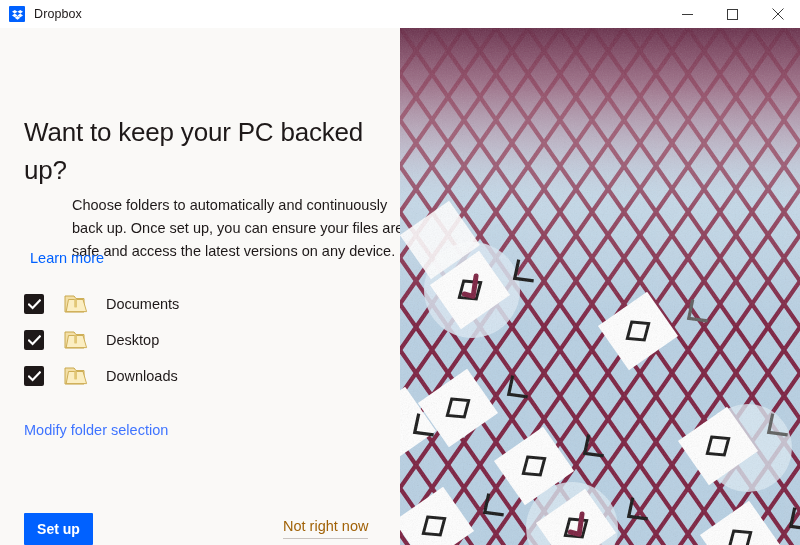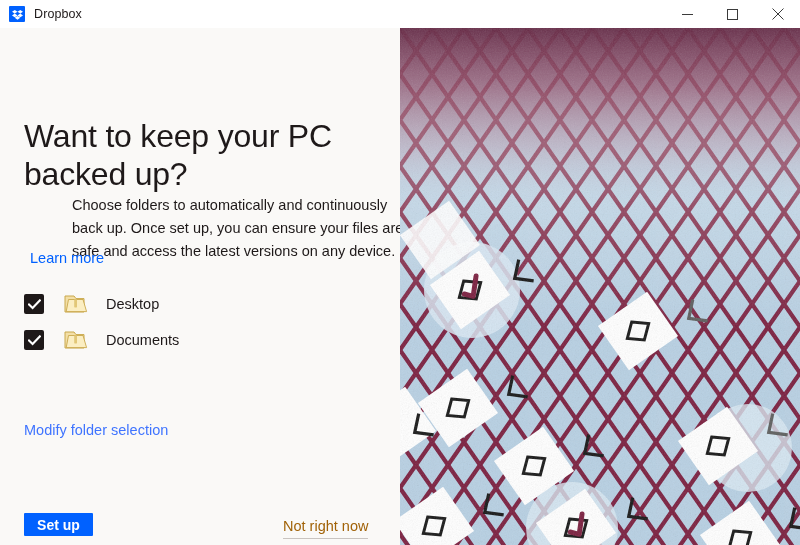--- a/index.html
+++ b/index.html
@@ -75,21 +75,21 @@
     left: 0; top: 28px;
     width: 400px; height: 517px;
     background: #faf9f7;
     z-index: 10;
   }
 
   #headline {
     position: absolute;
     left: 24px; top: 68px;
     width: 350px;
-    font-size: 32px;
+    font-size: 26px;
     line-height: 38px;
     color: #1e1919;
     font-weight: 400;
     letter-spacing: -0.2px;
   }
 
   #body-copy {
     position: absolute;
     left: 24px; top: 151px;
     width: 338px;
@@ -153,21 +153,21 @@
     color: #3f74ff;
     text-decoration: none;
     cursor: pointer;
     text-align: right;
   }
 
   
   #setup-button {
     position: absolute;
     left: 24px; top: 485px;
-    width: 69px; height: 23px;
+    width: 69px; height: 32px;
     background: #0061ff;
     color: #ffffff;
     font-size: 14px;
     font-weight: bold;
     border: none;
     border-radius: 1px;
     cursor: pointer;
     font-family: "Liberation Sans", sans-serif;
     padding: 0;
     display: flex;
@@ -248,39 +248,54 @@
             <polyline points="1,5.4 4.6,9 11.8,1.4" fill="none" stroke="#ffffff" stroke-width="2.1" stroke-linecap="square"></polyline>
           </svg>
         </span>
         <span class="folder-icon">
           <svg width="26" height="22" viewBox="0 0 26 22" aria-hidden="true">
             <path d="M2 3 H11 L13 5.6 H21 V19 H2 Z" fill="#f3dfa6" stroke="#c9a84c" stroke-width="1"></path>
             <path d="M5.5 6.5 H20 L23.6 18.6 H3.2 Z" fill="#fbeec2" stroke="#c9a84c" stroke-width="0.9"></path>
             <rect x="11.2" y="6.2" width="2.8" height="8.2" rx="0.6" fill="#e2c777"></rect>
           </svg>
         </span>
-        <span class="folder-label">Desktop</span>
+        <span class="folder-label">Documents</span>
       </div>
 
       <div class="folder-row">
         <span class="checkbox">
           <svg width="13" height="11" viewBox="0 0 13 11" aria-hidden="true">
             <polyline points="1,5.4 4.6,9 11.8,1.4" fill="none" stroke="#ffffff" stroke-width="2.1" stroke-linecap="square"></polyline>
           </svg>
         </span>
         <span class="folder-icon">
           <svg width="26" height="22" viewBox="0 0 26 22" aria-hidden="true">
             <path d="M2 3 H11 L13 5.6 H21 V19 H2 Z" fill="#f3dfa6" stroke="#c9a84c" stroke-width="1"></path>
             <path d="M5.5 6.5 H20 L23.6 18.6 H3.2 Z" fill="#fbeec2" stroke="#c9a84c" stroke-width="0.9"></path>
             <rect x="11.2" y="6.2" width="2.8" height="8.2" rx="0.6" fill="#e2c777"></rect>
           </svg>
         </span>
-        <span class="folder-label">Documents</span>
+        <span class="folder-label">Desktop</span>
       </div>
 
+      <div class="folder-row">
+        <span class="checkbox">
+          <svg width="13" height="11" viewBox="0 0 13 11" aria-hidden="true">
+            <polyline points="1,5.4 4.6,9 11.8,1.4" fill="none" stroke="#ffffff" stroke-width="2.1" stroke-linecap="square"></polyline>
+          </svg>
+        </span>
+        <span class="folder-icon">
+          <svg width="26" height="22" viewBox="0 0 26 22" aria-hidden="true">
+            <path d="M2 3 H11 L13 5.6 H21 V19 H2 Z" fill="#f3dfa6" stroke="#c9a84c" stroke-width="1"></path>
+            <path d="M5.5 6.5 H20 L23.6 18.6 H3.2 Z" fill="#fbeec2" stroke="#c9a84c" stroke-width="0.9"></path>
+            <rect x="11.2" y="6.2" width="2.8" height="8.2" rx="0.6" fill="#e2c777"></rect>
+          </svg>
+        </span>
+        <span class="folder-label">Downloads</span>
+      </div>
 
     </div>
 
     <a id="modify-link">Modify folder selection</a>
 
     <button id="setup-button">Set up</button>
     <button id="not-now-button">Not right now</button>
   </div>
 
   <div id="hero-panel">

